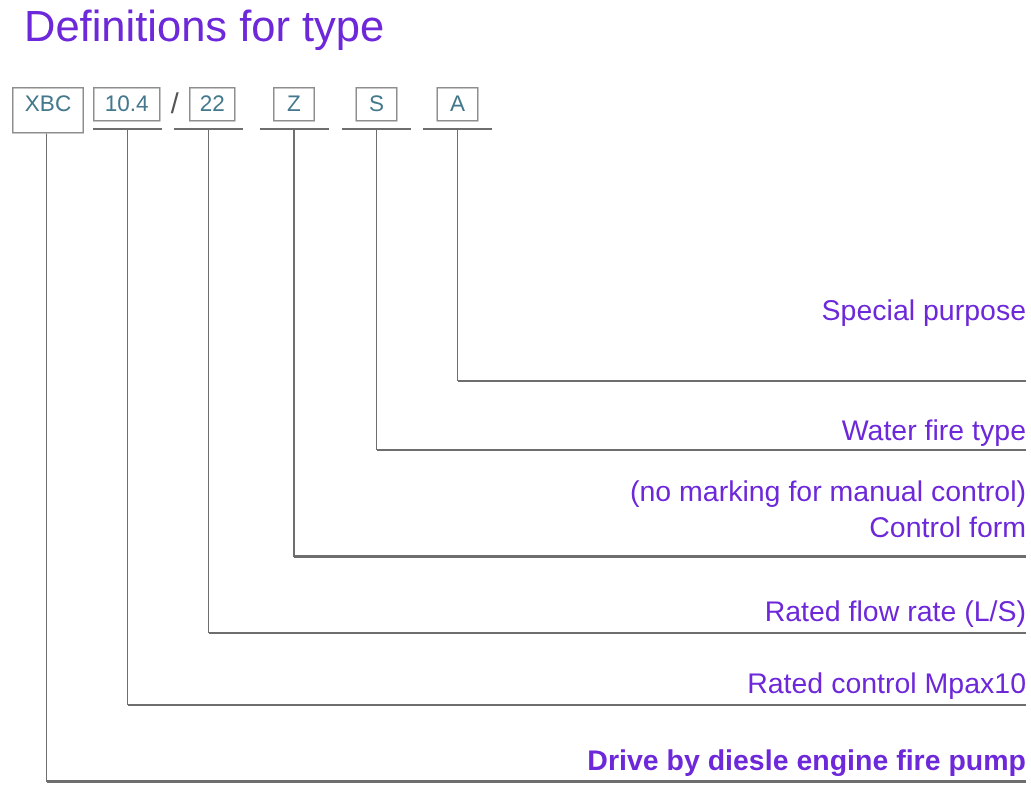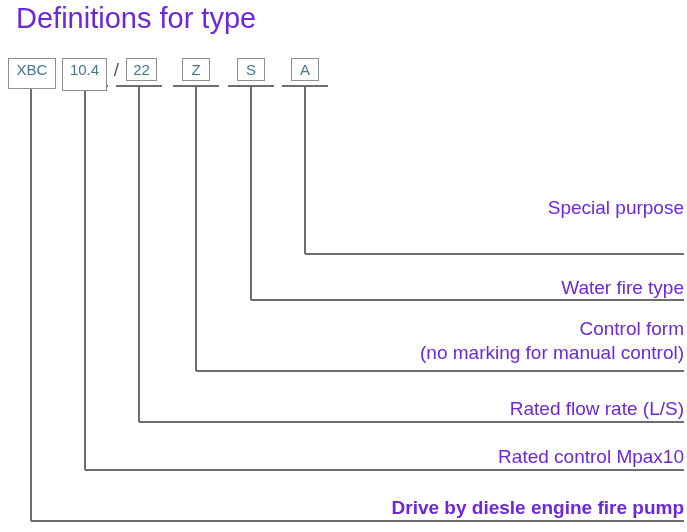--- a/index.html
+++ b/index.html
@@ -100,38 +100,38 @@
       <line x1="139" y1="86" x2="139" y2="422" stroke="#6e6e6e" stroke-width="1.2" shape-rendering="crispEdges"></line>
       <line x1="139" y1="422" x2="684" y2="422" stroke="#6e6e6e" stroke-width="1.6" shape-rendering="crispEdges"></line>
       <line x1="85" y1="86" x2="85" y2="470" stroke="#6e6e6e" stroke-width="1.2" shape-rendering="crispEdges"></line>
       <line x1="85" y1="470" x2="684" y2="470" stroke="#6e6e6e" stroke-width="1.6" shape-rendering="crispEdges"></line>
       <line x1="31" y1="86" x2="31" y2="521" stroke="#6e6e6e" stroke-width="1.2" shape-rendering="crispEdges"></line>
       <line x1="31" y1="521" x2="684" y2="521" stroke="#6e6e6e" stroke-width="1.6" shape-rendering="crispEdges"></line>
     </svg>
 
   <div id="boxes-layer">
       <div class="code-box" style="left: 8px; top: 58px; width: 48px; height: 31px;">XBC</div>
-      <div class="code-box" style="left: 62px; top: 58px; width: 45px; height: 33px;">10.4</div>
+      <div class="code-box" style="left: 62px; top: 58px; width: 45px; height: 23px;">10.4</div>
       <div class="code-box" style="left: 126px; top: 58px; width: 31px; height: 23px;">22</div>
       <div class="code-box" style="left: 182px; top: 58px; width: 28px; height: 23px;">Z</div>
       <div class="code-box" style="left: 237px; top: 58px; width: 28px; height: 23px;">S</div>
       <div class="code-box" style="left: 291px; top: 58px; width: 28px; height: 23px;">A</div>
       <div class="slash" style="left: 107px; top: 59px; width: 19px;">/</div>
     </div>
 
   <div id="labels-layer">
       <div class="label" style="right: 3px; top: 196px;">
         <span class="sub">Special purpose</span>
       </div>
       <div class="label" style="right: 3px; top: 276px;">
         <span class="sub">Water fire type</span>
       </div>
       <div class="label" style="right: 3px; top: 317px;">
+        <span class="sub">(no marking for manual control)</span>
         <span class="sub">Control form</span>
-        <span class="sub">(no marking for manual control)</span>
       </div>
       <div class="label" style="right: 3px; top: 397px;">
         <span class="sub">Rated flow rate (L/S)</span>
       </div>
       <div class="label" style="right: 3px; top: 445px;">
         <span class="sub">Rated control Mpax10</span>
       </div>
       <div class="label" style="right: 3px; top: 496px; font-weight: bold;">
         <span class="sub">Drive by diesle engine fire pump</span>
       </div>

